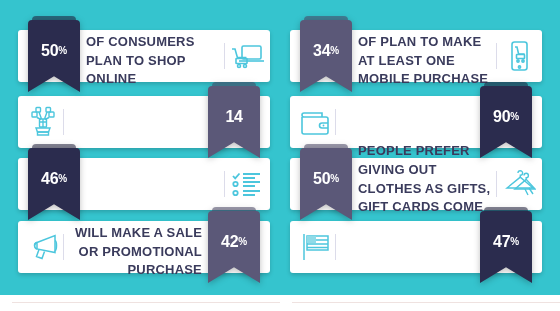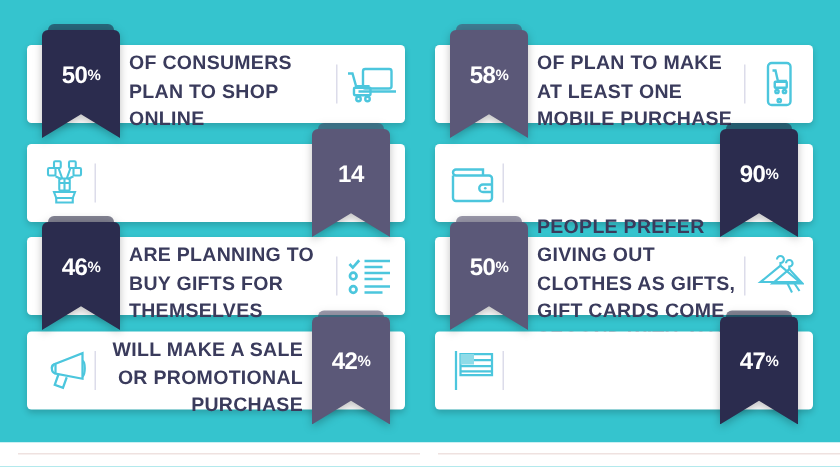--- a/index.html
+++ b/index.html
@@ -165,21 +165,21 @@
           <rect x="14.5" y="14.5" width="8" height="4" rx="0.5"></rect>
           <circle cx="16" cy="21" r="1.1"></circle>
           <circle cx="21" cy="21" r="1.1"></circle>
           <circle cx="17.5" cy="27" r="1.1"></circle>
         </svg>
       </div>
       <div class="ribbon slate rib-left">
         <div class="tab"></div>
         <div class="flag"></div>
         <div class="val">
-            <span>58</span>
+            <span>34</span>
             <span class="pct">%</span>
           </div>
       </div>
     </div>
 
     <div class="cell col-l row2">
       <div class="card"></div>
       <div class="divider div-left"></div>
       <div class="icon icon-left">
         <svg viewBox="0 0 34 32" fill="none" stroke="#4cc6dd" stroke-width="1.4">
@@ -219,23 +219,20 @@
         <div class="flag"></div>
         <div class="val">
             <span>90</span>
             <span class="pct">%</span>
           </div>
       </div>
     </div>
 
     <div class="cell col-l row3">
       <div class="card"></div>
-      <div class="txt txt-left">
-          <span>Are planning to buy gifts for themselves</span>
-        </div>
       <div class="divider div-right"></div>
       <div class="icon icon-right">
         <svg viewBox="0 0 34 32" fill="none" stroke="#4cc6dd" stroke-width="1.8">
           <path d="M3 8l2.2 2.4L9.5 5.5"></path>
           <path d="M13 6h17M13 10h12"></path>
           <circle cx="5.5" cy="16" r="2.2"></circle>
           <path d="M13 14h17M13 18h12"></path>
           <circle cx="5.5" cy="25" r="2.2"></circle>
           <path d="M13 23h17M13 27h12"></path>
         </svg>

